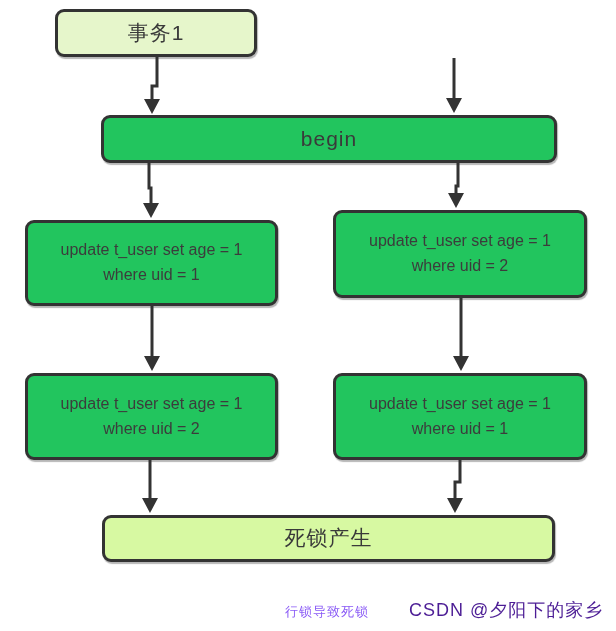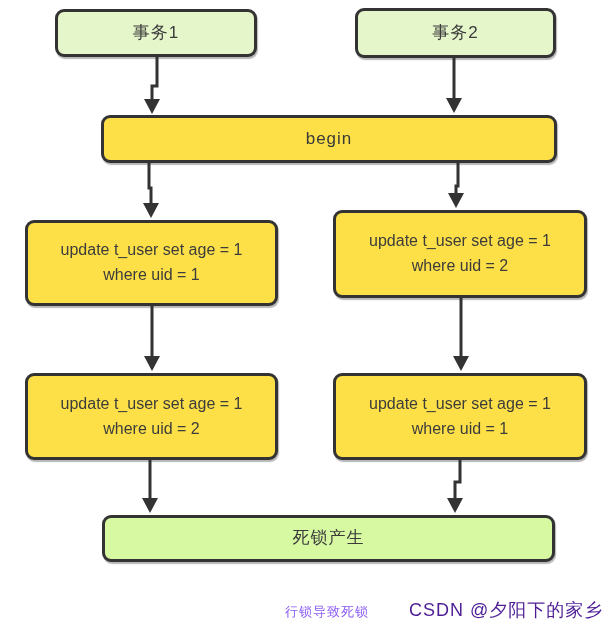--- a/index.html
+++ b/index.html
@@ -19,34 +19,34 @@
     position: absolute;
     left: 0;
     top: 0;
     pointer-events: none;
   }
   .node {
     position: absolute;
     box-sizing: border-box;
     border: 3px solid #333333;
     border-radius: 9px;
-    background: #fde047;
+    background: #22c55e;
     display: flex;
     flex-direction: column;
     align-items: center;
     justify-content: center;
     text-align: center;
     color: #3a3a3a;
     font-size: 16px;
     line-height: 1.55;
     box-shadow: 1px 2px 1px rgba(50,50,50,0.35);
   }
   .node.green-pale  { background: #e6f6cb; }
   .node.green-bright{ background: #d7f9a2; }
-  .node .lbl { font-size: 17px; letter-spacing: 1px; }
+  .node .lbl { font-size: 21px; letter-spacing: 1px; }
   .node .code-line { font-size: 16px; color: #3c3c3c; }
   .footer-caption {
     position: absolute;
     left: 285px;
     top: 603px;
     font-size: 13px;
     letter-spacing: 1px;
     color: #8b5cf6;
   }
   .footer-watermark {
@@ -97,23 +97,20 @@
         <path d="M460,460 L460,482 L455,482 L455,499"></path>
         <polygon points="447,498 463,498 455,513" fill="#333333" stroke="none"></polygon>
       </g>
     </g>
   </svg>
 
   <div class="node green-pale" style="left:55px; top:9px; width:202px; height:48px;">
     <span class="lbl">事务1</span>
   </div>
 
-  <div class="node green-pale" style="left:355px; top:8px; width:201px; height:50px;">
-    <span class="lbl">事务2</span>
-  </div>
 
   <div class="node" style="left:101px; top:115px; width:456px; height:48px;">
     <span class="lbl">begin</span>
   </div>
 
   <div class="node" style="left:25px; top:220px; width:253px; height:86px;">
     <div class="code-line">update t_user set age = 1</div>
     <div class="code-line">where uid = 1</div>
   </div>
 

